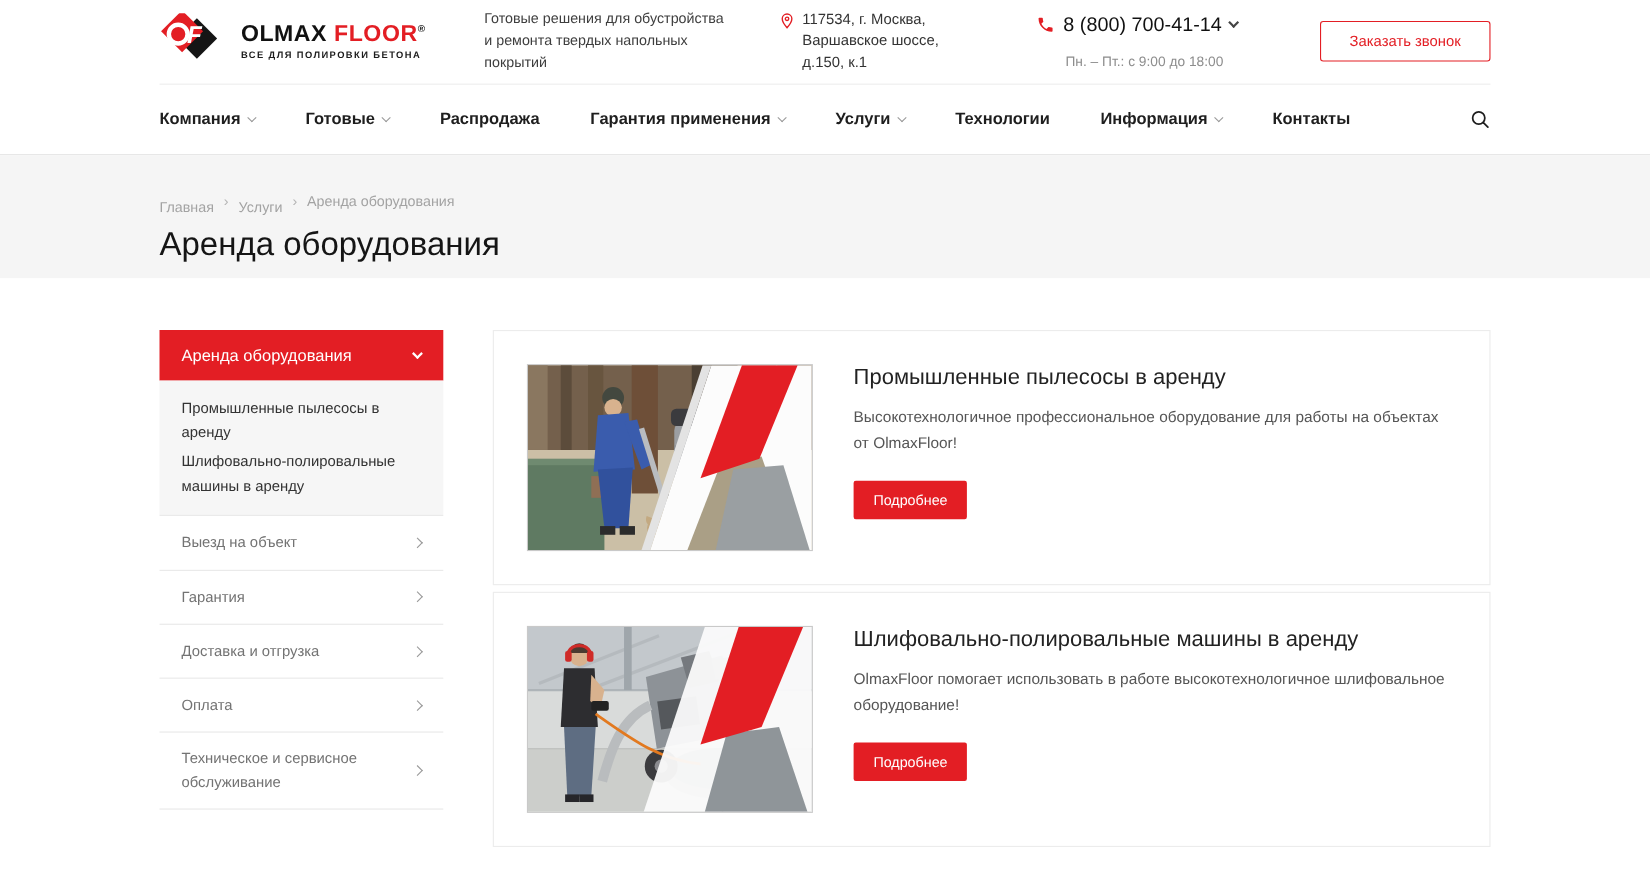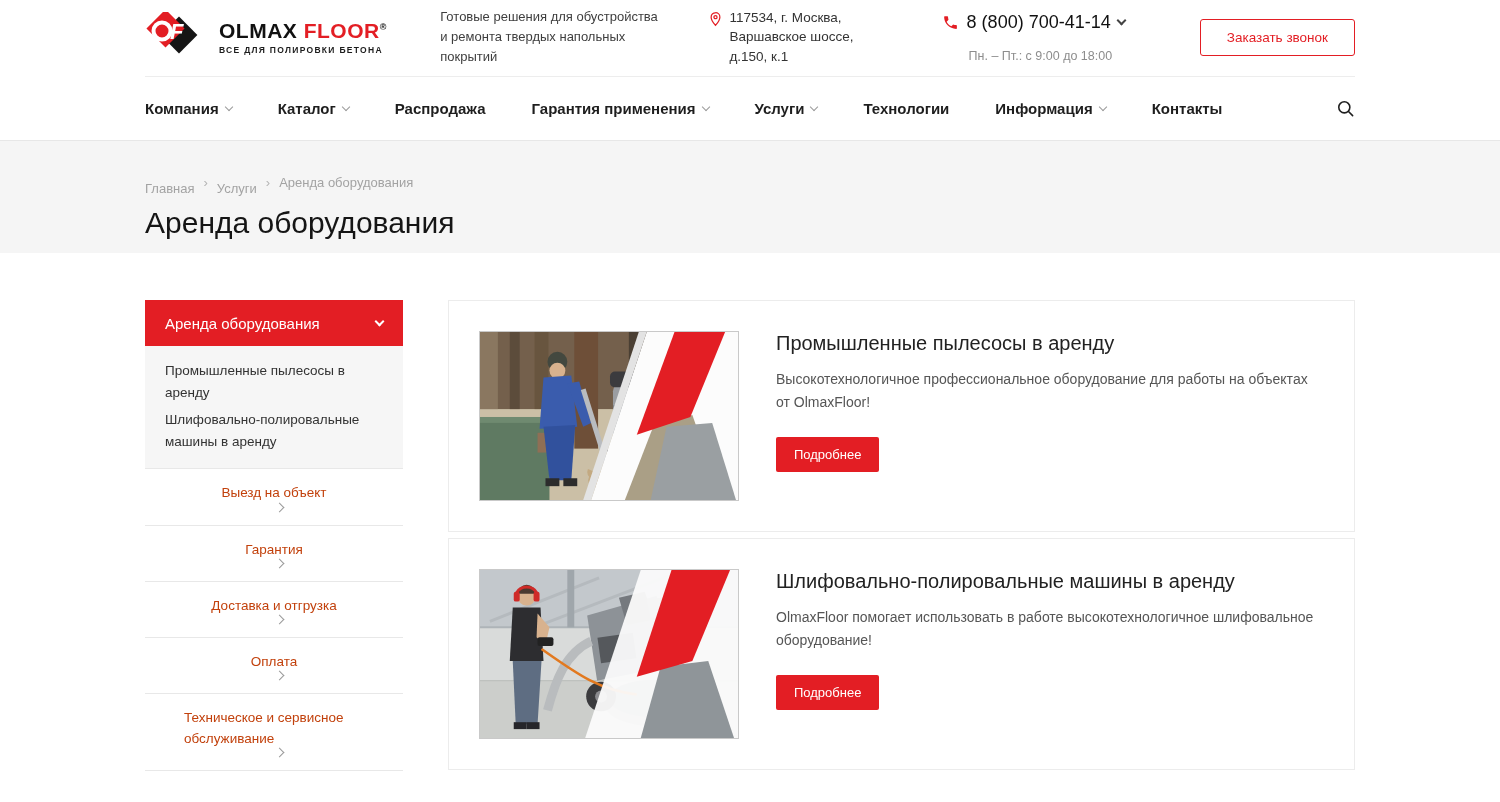--- a/index.html
+++ b/index.html
@@ -89,21 +89,21 @@
   .sb-sub { background:#f6f6f6; padding:14px 20px 16px 20px; }
   .sb-sub a {
     display:block; font-size:13.5px; color:#333; text-decoration:none;
     line-height:1.6; margin-bottom:6px; cursor:pointer;
   }
   .sb-sub a:last-child { margin-bottom:0; }
   .sb-list { list-style:none; }
   .sb-list li {
     display:flex; align-items:center; justify-content:space-between;
     padding:14px 20px; border-bottom:1px solid #e8e8e8;
-    font-size:13.5px; color:#c2410c; cursor:pointer; line-height:1.5;flex-direction:column;
+    font-size:13.5px; color:#737373; cursor:pointer; line-height:1.5;
   }
   .sb-list li:first-child { border-top:1px solid #e8e8e8; }
   .chev-right {
     flex:0 0 auto; width:7px; height:7px; margin-left:10px;
     border-right:1.8px solid #9a9a9a; border-top:1.8px solid #9a9a9a;
     transform:rotate(45deg);
   }
 
   
   .content { flex:1 1 auto; margin-left:45px; }
@@ -170,21 +170,21 @@
   </div>
 </header>
 
 <nav class="nav">
   <div class="container nav-inner">
     <a class="nav-item">
         <span>Компания</span>
         <span class="nav-caret"></span>
       </a>
     <a class="nav-item">
-        <span>Каталог</span>
+        <span>Готовые</span>
         <span class="nav-caret"></span>
       </a>
     <a class="nav-item">
         <span>Распродажа</span>
       </a>
     <a class="nav-item">
         <span>Гарантия применения</span>
         <span class="nav-caret"></span>
       </a>
     <a class="nav-item">

